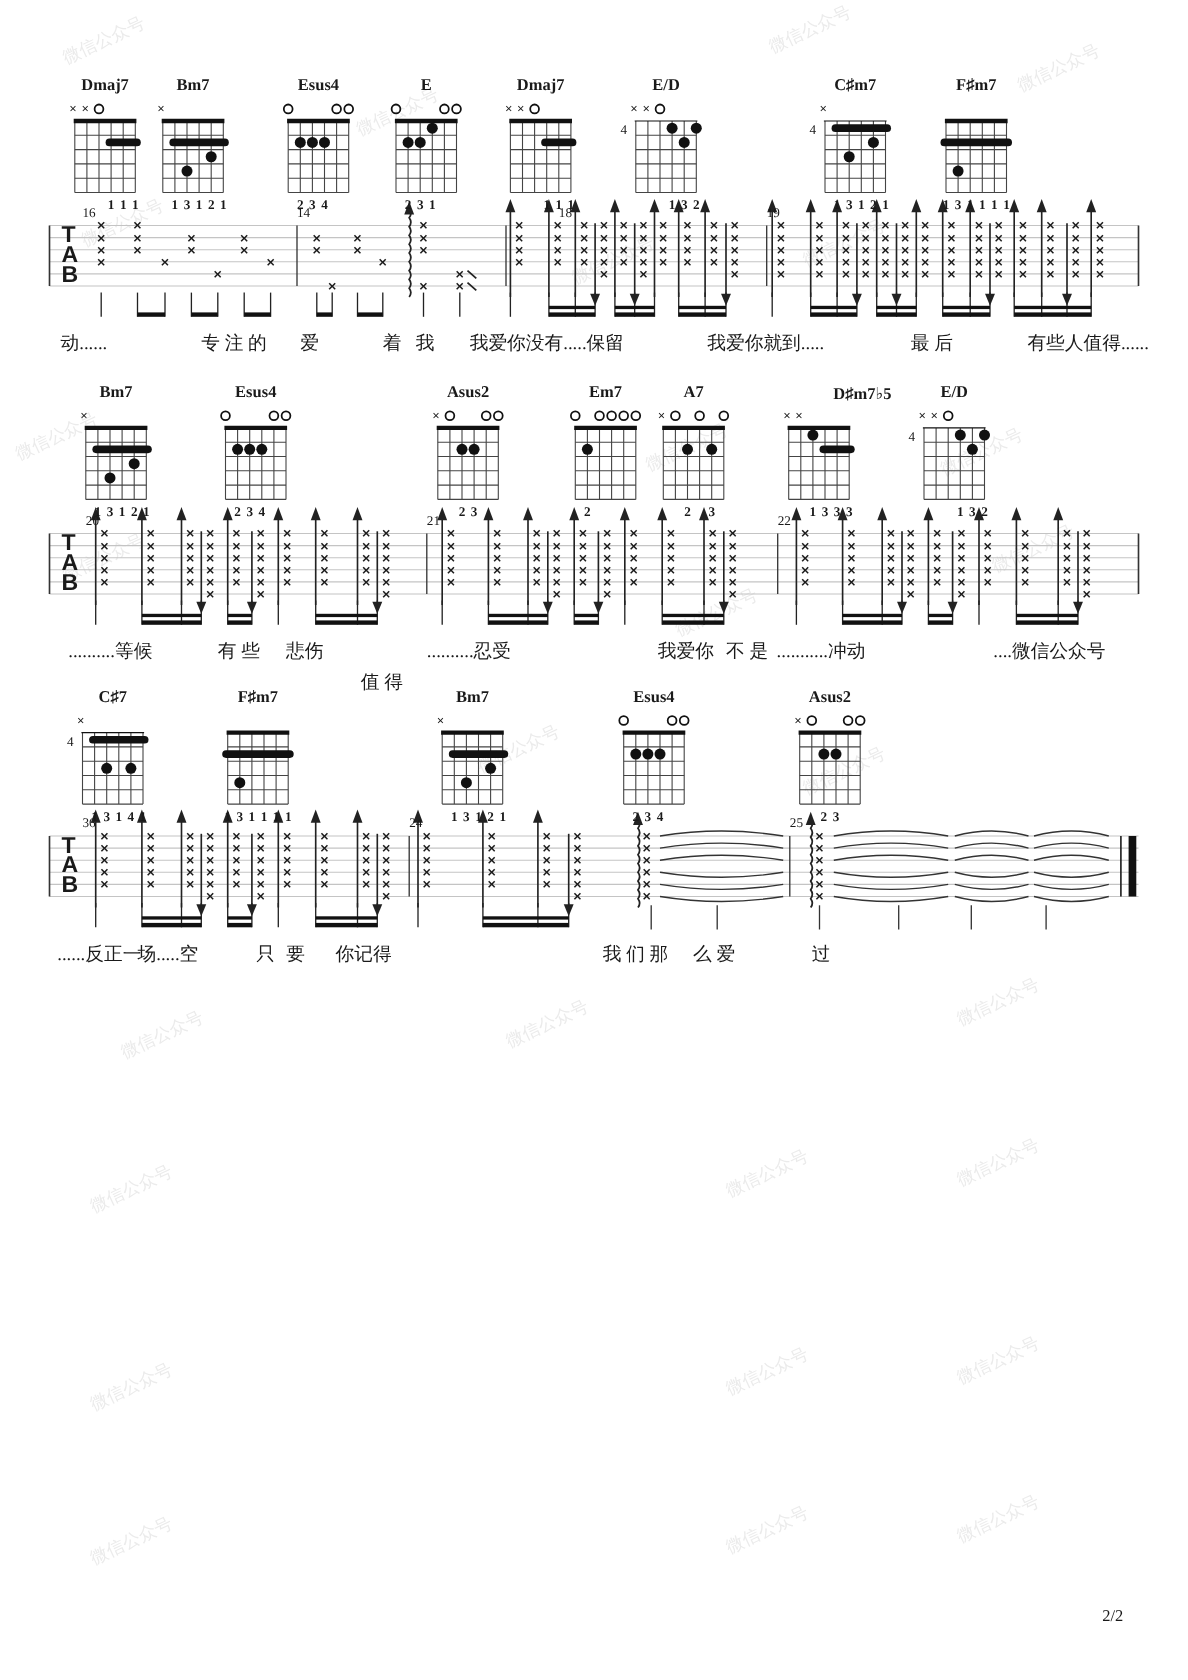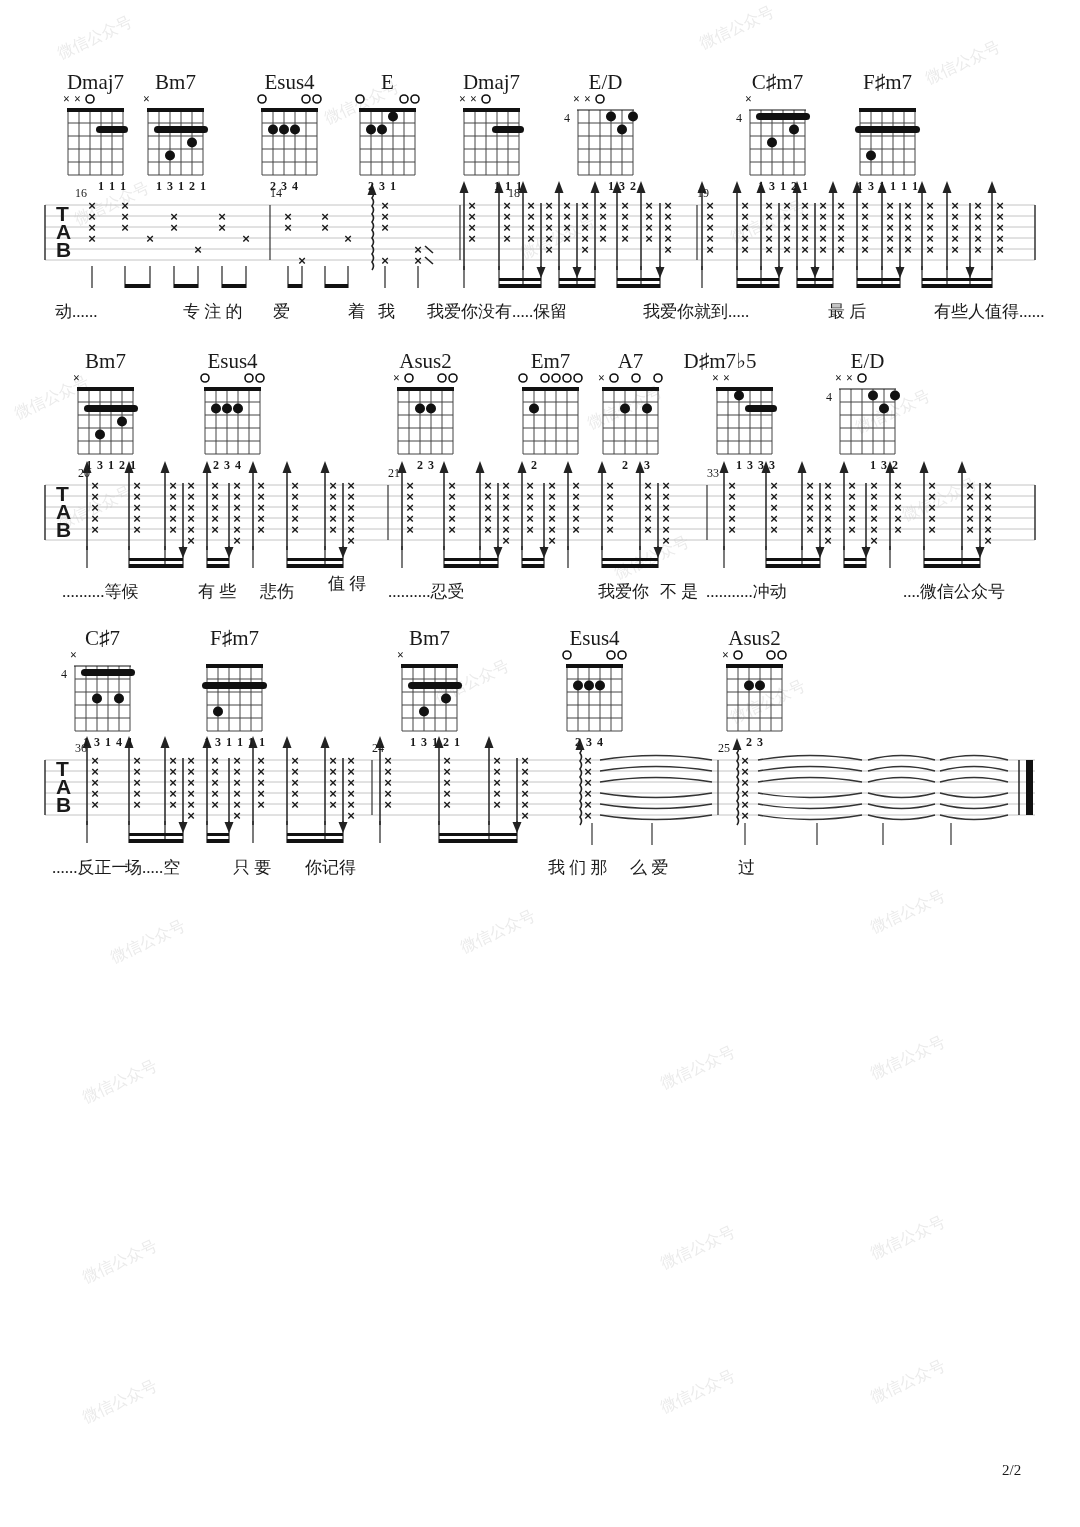--- a/index.html
+++ b/index.html
@@ -3,21 +3,21 @@
 <meta charset="utf-8">
 <style>
   html,body{margin:0;padding:0;background:#fff;}
   .page{position:relative;width:1080px;height:1527px;background:#ffffff;overflow:hidden;
         font-family:"Liberation Serif", "DejaVu Serif", serif;}
   .wm{position:absolute;color:#ebebeb;font-family:"Liberation Sans", sans-serif;
       font-size:16px;line-height:1.55;transform:translate(-50%,-50%) rotate(-25deg);
       white-space:nowrap;text-align:center;z-index:0;}
   #music-svg{position:absolute;left:0;top:0;z-index:1;}
   .txt{position:absolute;z-index:2;color:#1a1a1a;white-space:pre;}
-  .chord-name{font-weight:normal;font-size:21px;transform:translateX(-50%);}
+  .chord-name{font-weight:bold;font-size:15px;transform:translateX(-50%);}
   .lyric{font-size:17px;}
   .mnum{font-size:12px;}
   .pagenum{font-size:15px;}
 </style>
 </head>
 <body>
 
 <div class="page">
   <div id="wm-layer">
       <div class="wm" style="left: 95px; top: 38px; color: rgb(235, 235, 235);"><span>微信公众号</span><br><span></span></div>
@@ -1148,21 +1148,21 @@
       <div class="txt lyric" style="left: 378px; top: 300px;">我</div>
       <div class="txt lyric" style="left: 403px; top: 300px; margin-left: 24px;">我爱你没有.....保留</div>
       <div class="txt lyric" style="left: 643px; top: 300px;">我爱你就到.....</div>
       <div class="txt lyric" style="left: 828px; top: 300px;">最 后</div>
       <div class="txt lyric" style="left: 922px; top: 300px; margin-left: 12px;">有些人值得......</div>
       <div class="txt mnum" style="left: 56px; top: 482px; font-size: 21px; font-weight: bold; font-family: &quot;Liberation Sans&quot;, sans-serif;">T</div>
       <div class="txt mnum" style="left: 56px; top: 500px; font-size: 21px; font-weight: bold; font-family: &quot;Liberation Sans&quot;, sans-serif;">A</div>
       <div class="txt mnum" style="left: 56px; top: 518px; font-size: 21px; font-weight: bold; font-family: &quot;Liberation Sans&quot;, sans-serif;">B</div>
       <div class="txt mnum" style="left: 78px; top: 466px;">20</div>
       <div class="txt mnum" style="left: 388px; top: 466px; text-align: right;">21</div>
-      <div class="txt mnum" style="left: 707px; top: 466px;">33</div>
+      <div class="txt mnum" style="left: 707px; top: 466px;">22</div>
       <div class="txt chord-name" style="left: 105.5px; top: 349px;">Bm7</div>
       <div class="txt mnum" style="left: 73px; top: 371px; font-weight: bold;">×</div>
       <div class="txt mnum" style="left: 86px; top: 458px; font-weight: bold;">1</div>
       <div class="txt mnum" style="left: 97px; top: 458px; font-weight: bold;">3</div>
       <div class="txt mnum" style="left: 108px; top: 458px; font-weight: bold;">1</div>
       <div class="txt mnum" style="left: 119px; top: 458px; font-weight: bold;">2</div>
       <div class="txt mnum" style="left: 130px; top: 458px; font-weight: bold;">1</div>
       <div class="txt chord-name" style="left: 232.5px; top: 349px;">Esus4</div>
       <div class="txt mnum" style="left: 213px; top: 458px; font-weight: bold;">2</div>
       <div class="txt mnum" style="left: 224px; top: 458px; font-weight: bold;">3</div>
@@ -1170,38 +1170,38 @@
       <div class="txt chord-name" style="left: 425.5px; top: 349px;">Asus2</div>
       <div class="txt mnum" style="left: 393px; top: 371px; font-weight: bold;">×</div>
       <div class="txt mnum" style="left: 417px; top: 458px; font-weight: bold;">2</div>
       <div class="txt mnum" style="left: 428px; top: 458px; font-weight: bold;">3</div>
       <div class="txt chord-name" style="left: 550.5px; top: 349px;">Em7</div>
       <div class="txt mnum" style="left: 531px; top: 458px; font-weight: bold;">2</div>
       <div class="txt chord-name" style="left: 630.5px; top: 349px;">A7</div>
       <div class="txt mnum" style="left: 598px; top: 371px; font-weight: bold;">×</div>
       <div class="txt mnum" style="left: 622px; top: 458px; font-weight: bold;">2</div>
       <div class="txt mnum" style="left: 644px; top: 458px; font-weight: bold;">3</div>
-      <div class="txt chord-name" style="left: 720px; top: 349px;">D♯m7♭5</div>
+      <div class="txt chord-name" style="left: 784px; top: 349px;">D♯m7♭5</div>
       <div class="txt mnum" style="left: 712px; top: 371px; font-weight: bold;">×</div>
       <div class="txt mnum" style="left: 723px; top: 371px; font-weight: bold;">×</div>
       <div class="txt mnum" style="left: 736px; top: 458px; font-weight: bold;">1</div>
       <div class="txt mnum" style="left: 747px; top: 458px; font-weight: bold;">3</div>
       <div class="txt mnum" style="left: 758px; top: 458px; font-weight: bold;">3</div>
       <div class="txt mnum" style="left: 769px; top: 458px; font-weight: bold;">3</div>
       <div class="txt chord-name" style="left: 867.5px; top: 349px;">E/D</div>
       <div class="txt mnum" style="left: 826px; top: 390px;">4</div>
       <div class="txt mnum" style="left: 835px; top: 371px; font-weight: bold;">×</div>
       <div class="txt mnum" style="left: 846px; top: 371px; font-weight: bold;">×</div>
       <div class="txt mnum" style="left: 870px; top: 458px; font-weight: bold;">1</div>
       <div class="txt mnum" style="left: 881px; top: 458px; font-weight: bold;">3</div>
       <div class="txt mnum" style="left: 892px; top: 458px; font-weight: bold;">2</div>
       <div class="txt lyric" style="left: 62px; top: 580px;">..........等候</div>
       <div class="txt lyric" style="left: 198px; top: 580px;">有 些</div>
       <div class="txt lyric" style="left: 260px; top: 580px;">悲伤</div>
-      <div class="txt lyric" style="left: 328px; top: 572px;">值 得</div>
+      <div class="txt lyric" style="left: 328px; top: 608px;">值 得</div>
       <div class="txt lyric" style="left: 388px; top: 580px;">..........忍受</div>
       <div class="txt lyric" style="left: 598px; top: 580px;">我爱你</div>
       <div class="txt lyric" style="left: 660px; top: 580px;">不 是</div>
       <div class="txt lyric" style="left: 706px; top: 580px;">...........冲动</div>
       <div class="txt lyric" style="left: 903px; top: 580px;">....微信公众号</div>
       <div class="txt mnum" style="left: 56px; top: 757px; font-size: 21px; font-weight: bold; font-family: &quot;Liberation Sans&quot;, sans-serif;">T</div>
       <div class="txt mnum" style="left: 56px; top: 775px; font-size: 21px; font-weight: bold; font-family: &quot;Liberation Sans&quot;, sans-serif;">A</div>
       <div class="txt mnum" style="left: 56px; top: 793px; font-size: 21px; font-weight: bold; font-family: &quot;Liberation Sans&quot;, sans-serif;">B</div>
       <div class="txt mnum" style="left: 75px; top: 741px;">36</div>
       <div class="txt mnum" style="left: 372px; top: 741px;">24</div>
@@ -1231,20 +1231,20 @@
       <div class="txt chord-name" style="left: 594.5px; top: 626px;">Esus4</div>
       <div class="txt mnum" style="left: 575px; top: 735px; font-weight: bold;">2</div>
       <div class="txt mnum" style="left: 586px; top: 735px; font-weight: bold;">3</div>
       <div class="txt mnum" style="left: 597px; top: 735px; font-weight: bold;">4</div>
       <div class="txt chord-name" style="left: 754.5px; top: 626px;">Asus2</div>
       <div class="txt mnum" style="left: 722px; top: 648px; font-weight: bold;">×</div>
       <div class="txt mnum" style="left: 746px; top: 735px; font-weight: bold;">2</div>
       <div class="txt mnum" style="left: 757px; top: 735px; font-weight: bold;">3</div>
       <div class="txt lyric" style="left: 52px; top: 856px;">......反正一</div>
       <div class="txt lyric" style="left: 125px; top: 856px;">场.....空</div>
-      <div class="txt lyric" style="left: 233px; top: 856px;">只 要</div>
+      <div class="txt lyric" style="left: 233px; top: 856px; font-family: Liberation Mono, monospace;">只 要</div>
       <div class="txt lyric" style="left: 305px; top: 856px;">你记得</div>
       <div class="txt lyric" style="left: 548px; top: 856px;">我 们 那</div>
       <div class="txt lyric" style="left: 630px; top: 856px;">么 爱</div>
       <div class="txt lyric" style="left: 738px; top: 856px;">过</div>
     </div>
   <div class="txt pagenum" style="left:1002px;top:1462px;">2/2</div>
 </div>
 
 </body></html>

